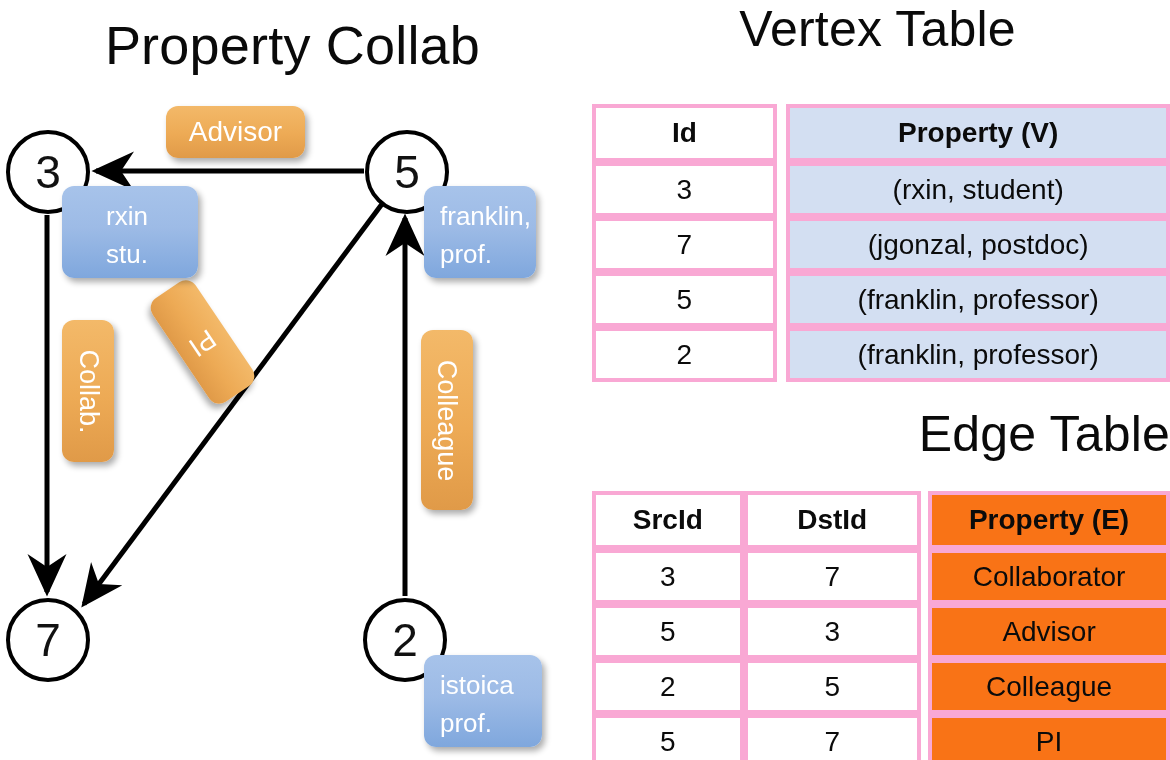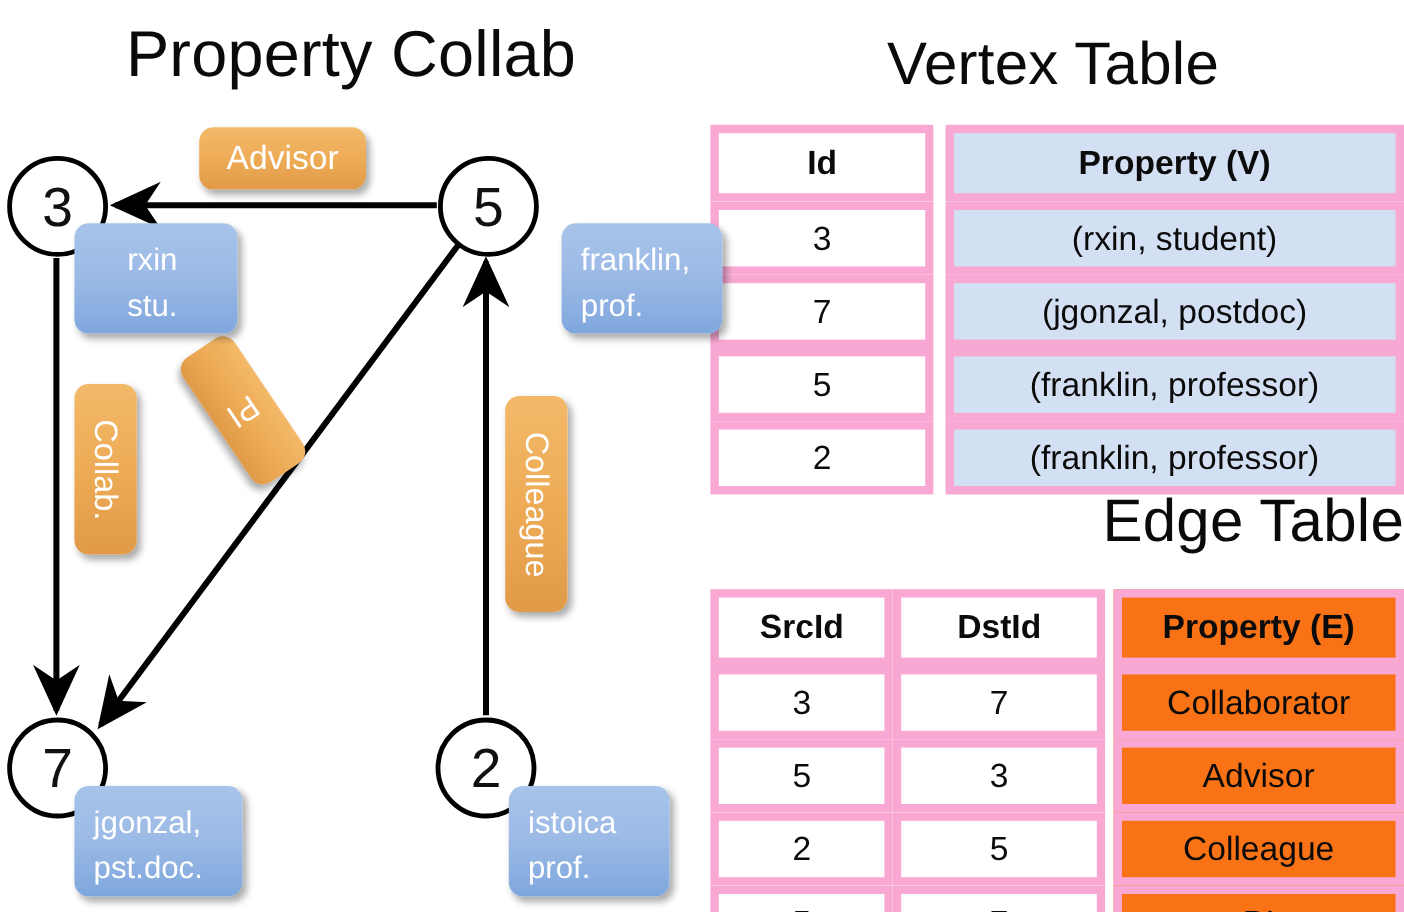--- a/index.html
+++ b/index.html
@@ -22,21 +22,21 @@
   .title {
     position: absolute;
     font-family: "Liberation Sans", sans-serif;
     font-weight: 300;
     color: #0a0a0a;
     letter-spacing: 0.2px;
     white-space: nowrap;
     text-align: center;
   }
   #graph-title  { left: 0px;   top: 14px;  width: 585px; font-size: 54px; }
-  #vertex-title { left: 585px; top: 24px;  width: 585px; font-size: 50px; }
+  #vertex-title { left: 585px; top: 0;  width: 585px; font-size: 50px; }
   #edge-title   { left: 585px; top: 405px; width: 585px; font-size: 50px; text-align: right; }
 
   
   #graph-panel {
     position: absolute;
     left: 0; top: 0;
     width: 585px; height: 760px;
   }
   #graph-edges {
     position: absolute;
@@ -79,23 +79,23 @@
     color: #ffffff;
     font-size: 26px;
     font-weight: 300;
     line-height: 1.45;
     padding: 12px 14px 12px 16px;
     box-sizing: border-box;
     z-index: 6;
     font-family: "Liberation Sans", sans-serif;
   }
   #vbox-rxin     { left: 62px;  top: 186px; width: 136px; height: 92px; padding-left: 44px; }
-  #vbox-franklin { left: 424px; top: 186px; width: 134px; height: 92px; margin-left: 44px; }
+  #vbox-franklin { left: 424px; top: 186px; width: 112px; height: 92px; }
   #vbox-jgonzal  { left: 62px;  top: 655px; width: 140px; height: 92px; }
-  #vbox-istoica  { left: 424px; top: 655px; width: 134px; height: 92px; }
+  #vbox-istoica  { left: 424px; top: 655px; width: 118px; height: 92px; }
 
   
   .ebox {
     position: absolute;
     border-radius: 12px;
     background: linear-gradient(180deg, #f0b museum, #e9a council);
     box-shadow: 3px 4px 6px rgba(0,0,0,0.33);
     color: #ffffff;
     font-weight: 300;
     box-sizing: border-box;
@@ -145,21 +145,21 @@
   }
 
   
   .tbl {
     position: absolute;
     border-collapse: separate;
     border-spacing: 0;
     font-family: "Liberation Sans", sans-serif;
   }
   .tbl td {
-    border: 7px solid #f9a8d4;
+    border: 4px solid #f9a8d4;
     font-weight: 300;
     font-size: 28px;
     text-align: center;
     padding: 0;
     height: 47px;
     color: #0b0b0b;
     background: #ffffff;
   }
   .tbl tr.hdr td {
     font-weight: bold;
@@ -219,24 +219,20 @@
   </div>
 
   <div class="vbox" id="vbox-rxin">
     <div>rxin</div>
     <div>stu.</div>
   </div>
   <div class="vbox" id="vbox-franklin">
     <div>franklin,</div>
     <div>prof.</div>
   </div>
-  <div class="vbox" id="vbox-jgonzal">
-    <div>jgonzal,</div>
-    <div>pst.doc.</div>
-  </div>
   <div class="vbox" id="vbox-istoica">
     <div>istoica</div>
     <div>prof.</div>
   </div>
 
   <div class="ebox" id="ebox-advisor">
     <span>Advisor</span>
   </div>
   <div class="ebox" id="ebox-collab">
     <span class="rot">Collab.</span>

